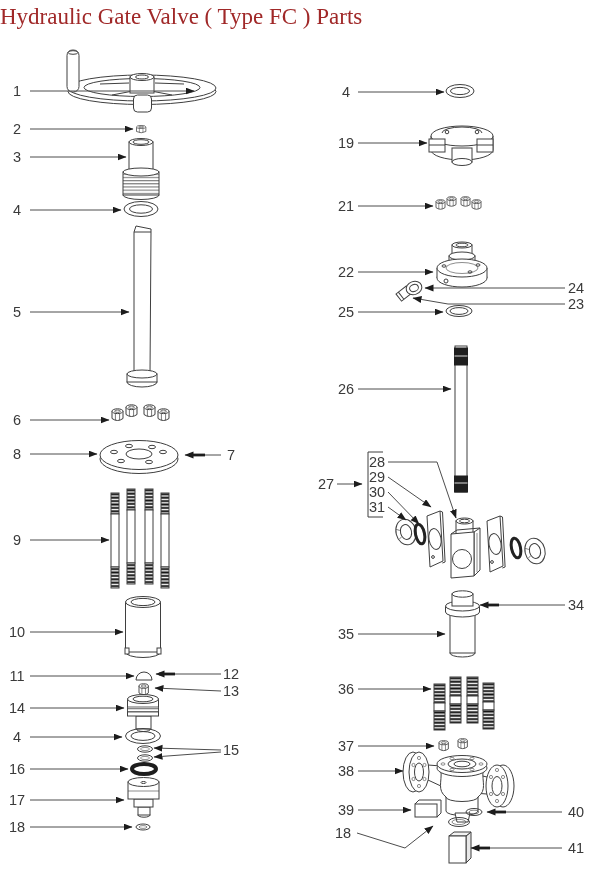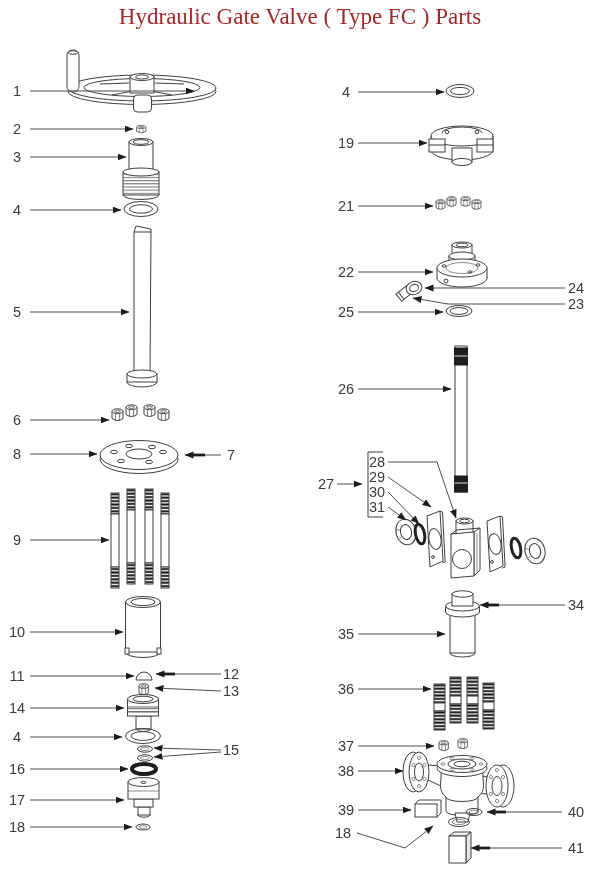--- a/index.html
+++ b/index.html
@@ -1,18 +1,18 @@
 <!DOCTYPE html>
 <html><head>
 <meta charset="utf-8">
 <style>
   html,body{margin:0;padding:0;background:#fff;}
   .page{position:relative;width:600px;height:870px;background:#ffffff;overflow:hidden;
         font-family:"Liberation Sans",sans-serif;}
-  .title{position:absolute;top:4px;left:0;width:100%;text-align:center;margin:0;
+  .title{position:absolute;top:4px;left:0;width:100%;margin:0;
          font-family:"Liberation Serif",serif;font-weight:400;font-size:23px;color:#A02828;}
   svg.diagram{position:absolute;left:0;top:0;}
   .fw{fill:#ffffff;stroke:#3f3f3f;stroke-width:1;}
   .ln{fill:none;stroke:#3f3f3f;stroke-width:1;}
   .th{fill:none;stroke:#3f3f3f;stroke-width:.6;}
   .dk{fill:#1e1e1e;stroke:#1e1e1e;stroke-width:1;}
   .dkr{fill:none;stroke:#222222;stroke-width:3;}
   .lead{fill:none;stroke:#4d4d4d;stroke-width:1;}
   .thk{fill:none;stroke:#1c1c1c;stroke-width:2.8;}
   .lbl{font-family:"Liberation Sans",sans-serif;font-size:14.5px;fill:#3a3a3a;stroke:none;}

